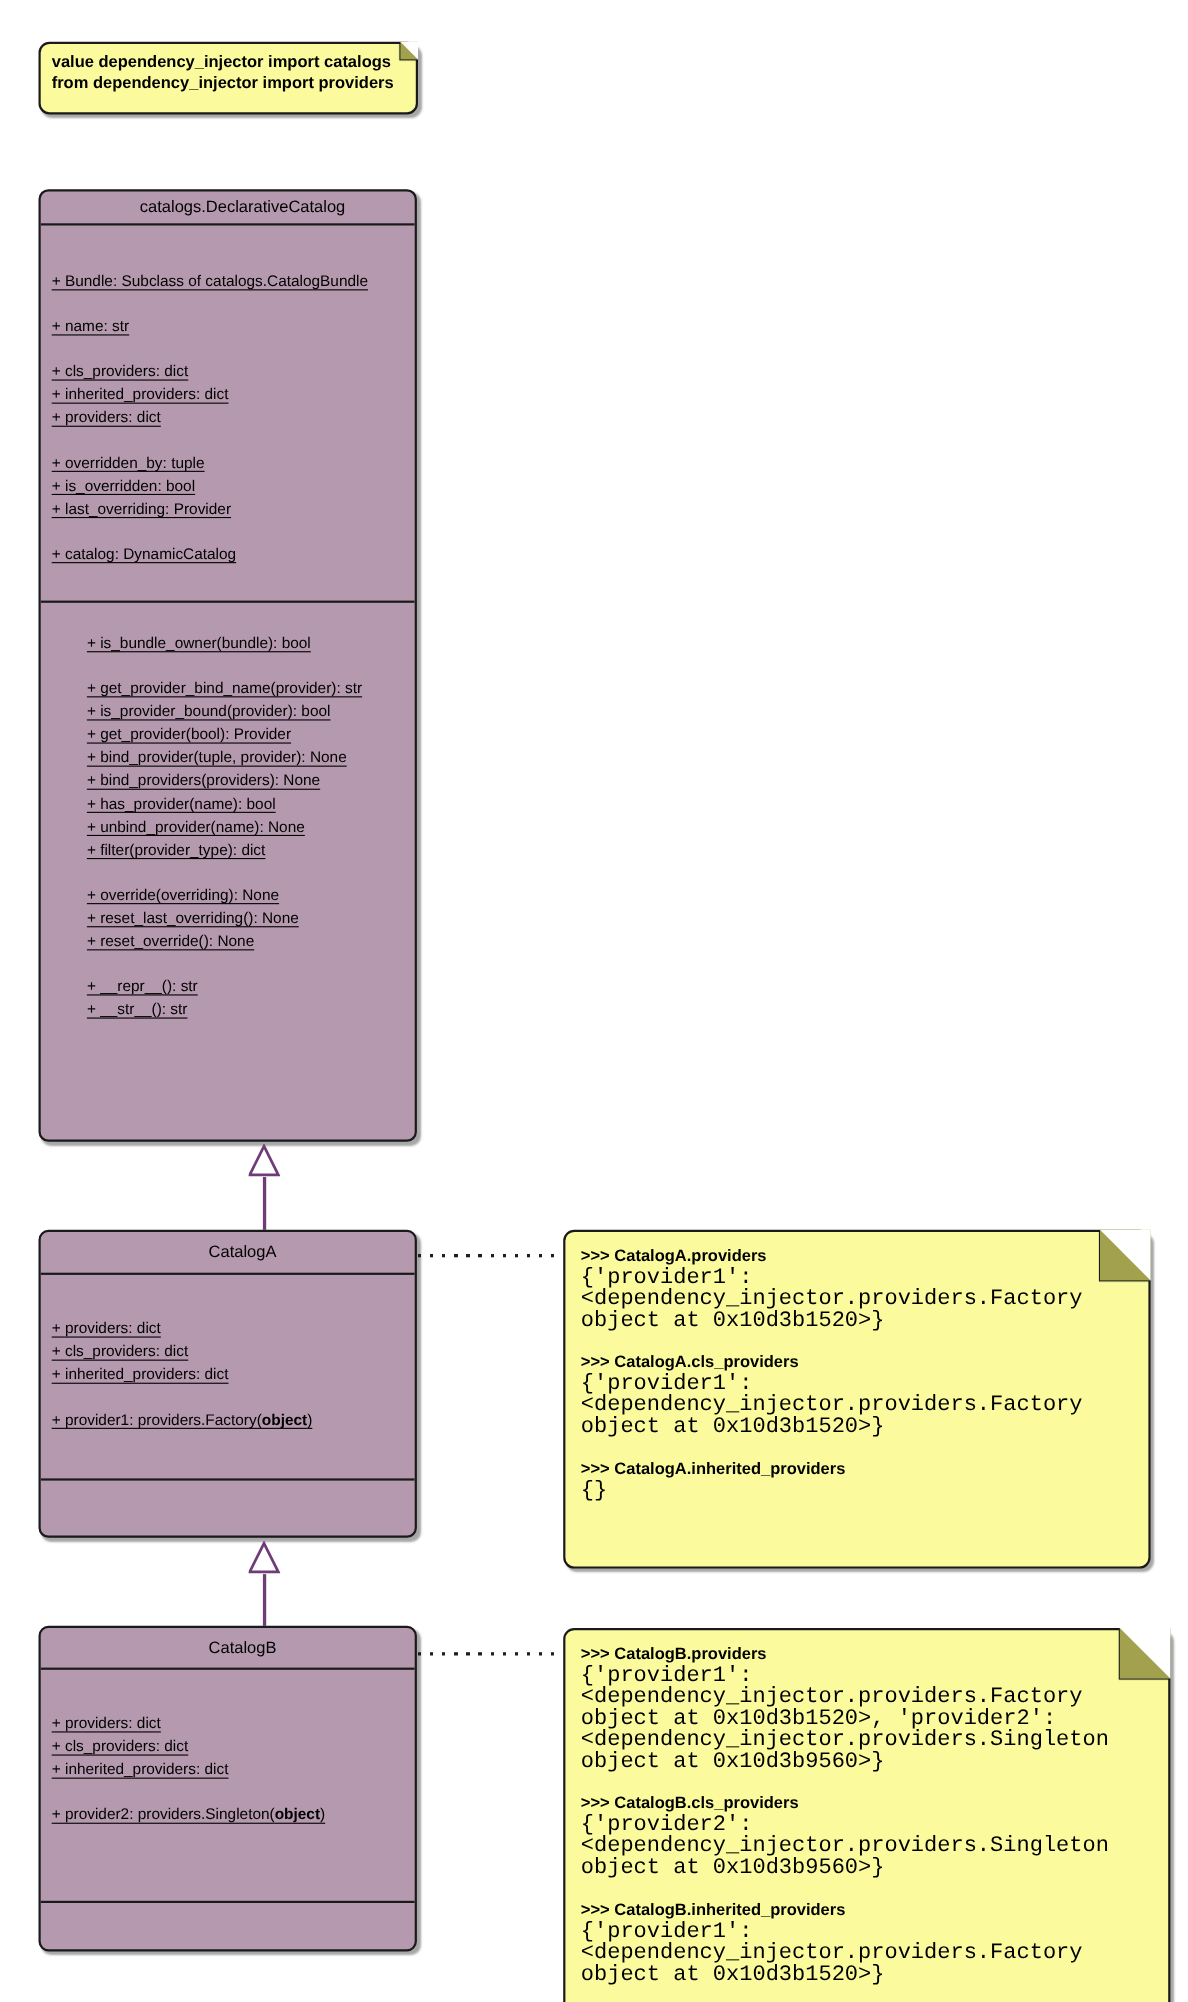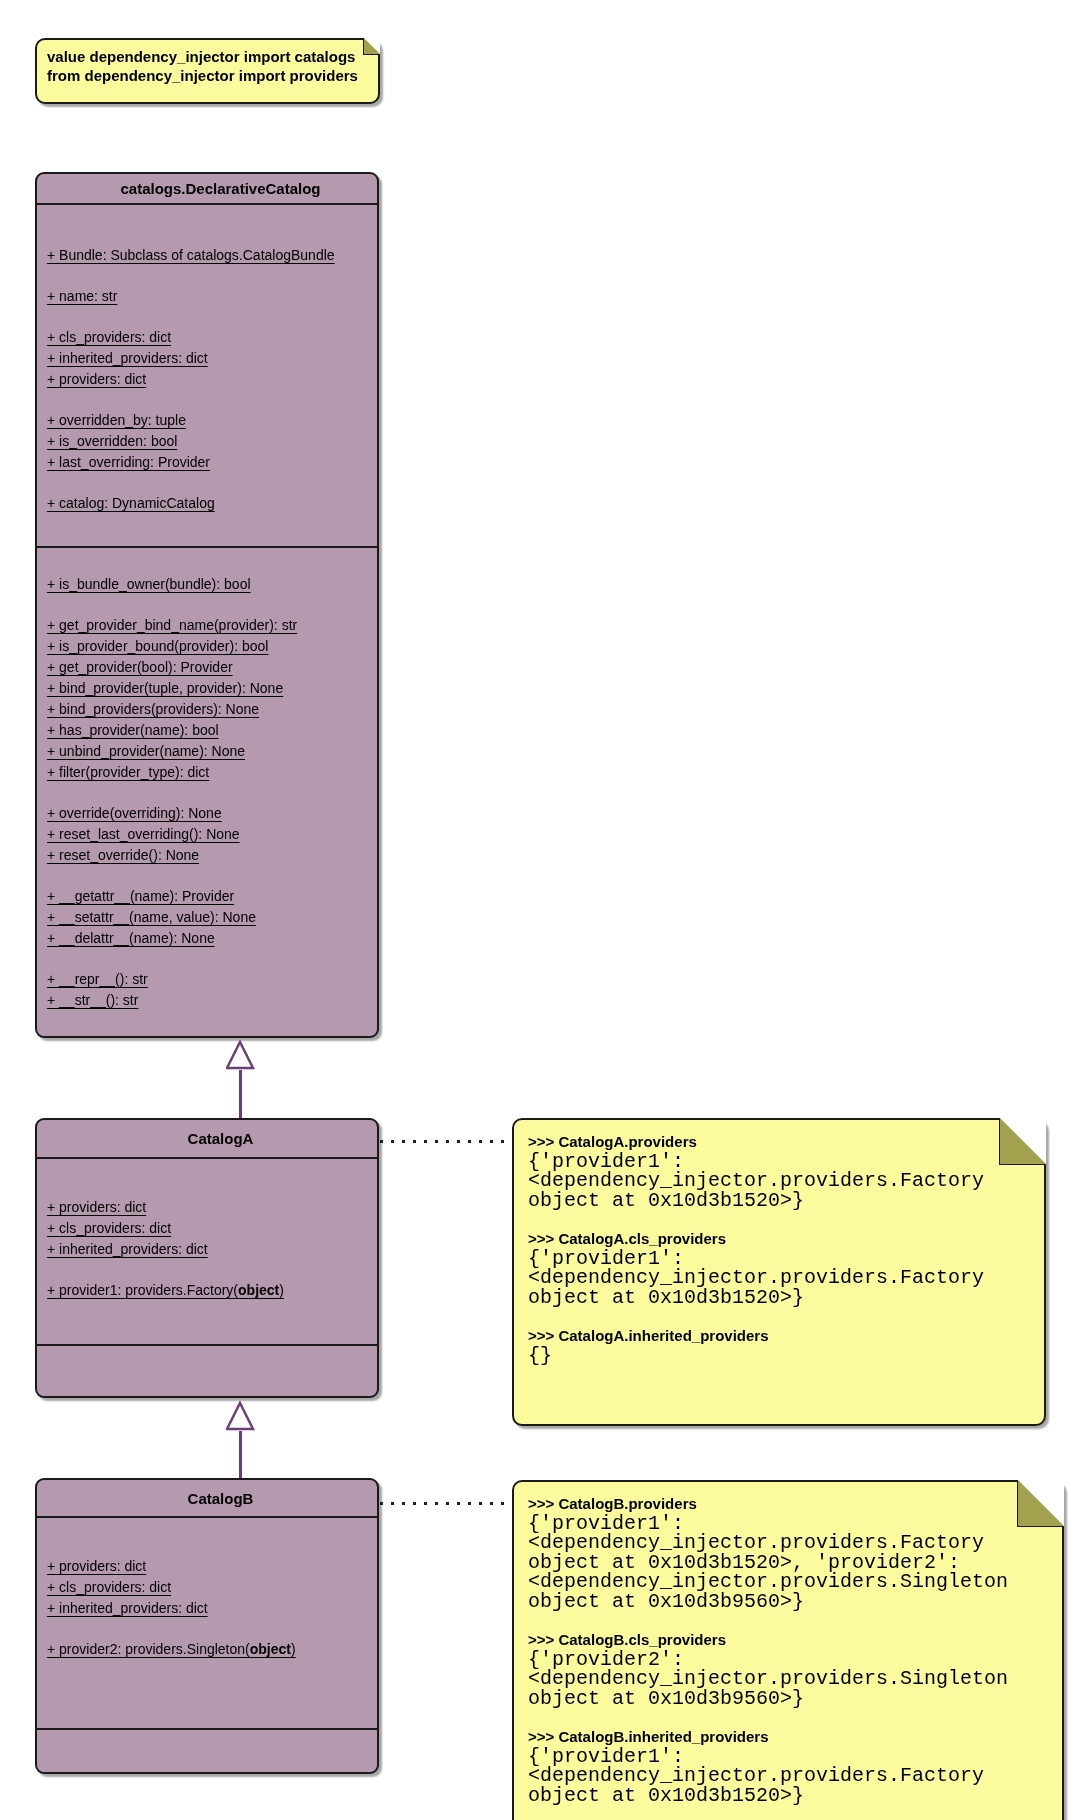--- a/index.html
+++ b/index.html
@@ -42,25 +42,25 @@
   .class-box{
     background:var(--class-fill);
     border:2px solid var(--border);
     border-radius:9px;
     box-shadow:3px 3px 2px rgba(0,0,0,0.35);
     display:flex;flex-direction:column;overflow:hidden;
   }
   .class-title{
     border-bottom:2px solid var(--border);
     display:flex;align-items:center;justify-content:center;
-    font-weight:bold;font-size:15px;flex:0 0 auto;padding-left:27px;
+    font-weight:normal;font-size:15px;flex:0 0 auto;padding-left:27px;
   }
   .compartment{padding:0 10px;overflow:hidden;}
   .class-attrs{border-bottom:2px solid var(--border);flex:0 0 auto;}
-  .class-methods{flex:1 1 auto;}
+  .class-methods{flex:1 1 auto;margin-left:32px;}
   .member-group{margin-bottom:20px;}
   .member-group:last-child{margin-bottom:0;}
   .member-line{
     font-size:14px;line-height:21px;white-space:nowrap;
     text-decoration:underline;text-underline-offset:3px;
   }
   .member-line .bold{font-weight:bold;}
 
   
   .inherit-line{width:3px;background:var(--arrow);}
@@ -116,25 +116,20 @@
         <div class="member-line"><span>+ has_provider(name): bool</span></div>
         <div class="member-line"><span>+ unbind_provider(name): None</span></div>
         <div class="member-line"><span>+ filter(provider_type): dict</span></div>
       </div>
       <div class="member-group">
         <div class="member-line"><span>+ override(overriding): None</span></div>
         <div class="member-line"><span>+ reset_last_overriding(): None</span></div>
         <div class="member-line"><span>+ reset_override(): None</span></div>
       </div>
       <div class="member-group">
-        <div class="member-line"><span>+ __getattr__(name): Provider</span></div>
-        <div class="member-line"><span>+ __setattr__(name, value): None</span></div>
-        <div class="member-line"><span>+ __delattr__(name): None</span></div>
-      </div>
-      <div class="member-group">
         <div class="member-line"><span>+ __repr__(): str</span></div>
         <div class="member-line"><span>+ __str__(): str</span></div>
       </div>
     </div>
 </div>
 
 <svg class="abs" style="left:226px;top:1040px;" width="29" height="30">
   <polygon points="14,2 27,28 1,28" fill="#ffffff" stroke="#6E3D78" stroke-width="2.5"></polygon>
 </svg>
 <div class="inherit-line abs" style="left:239px;top:1070px;height:48px;"></div>

